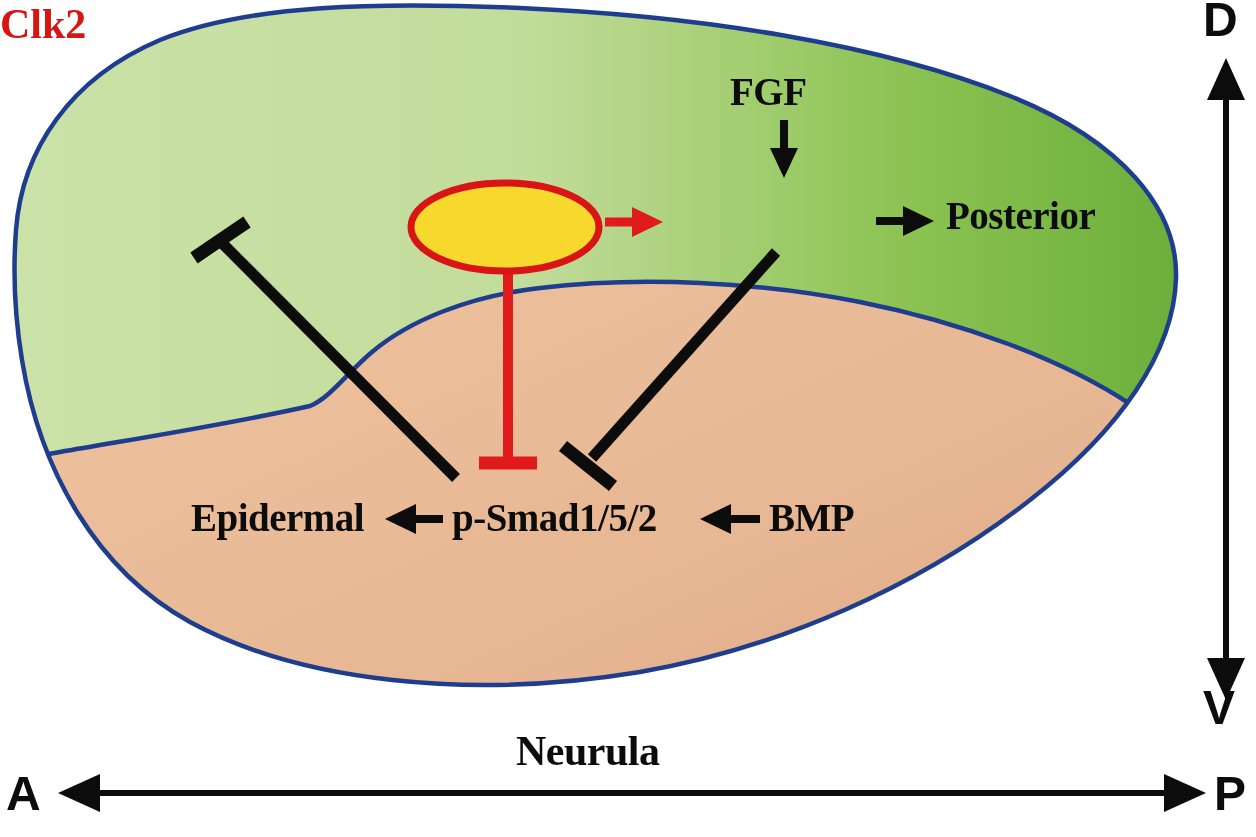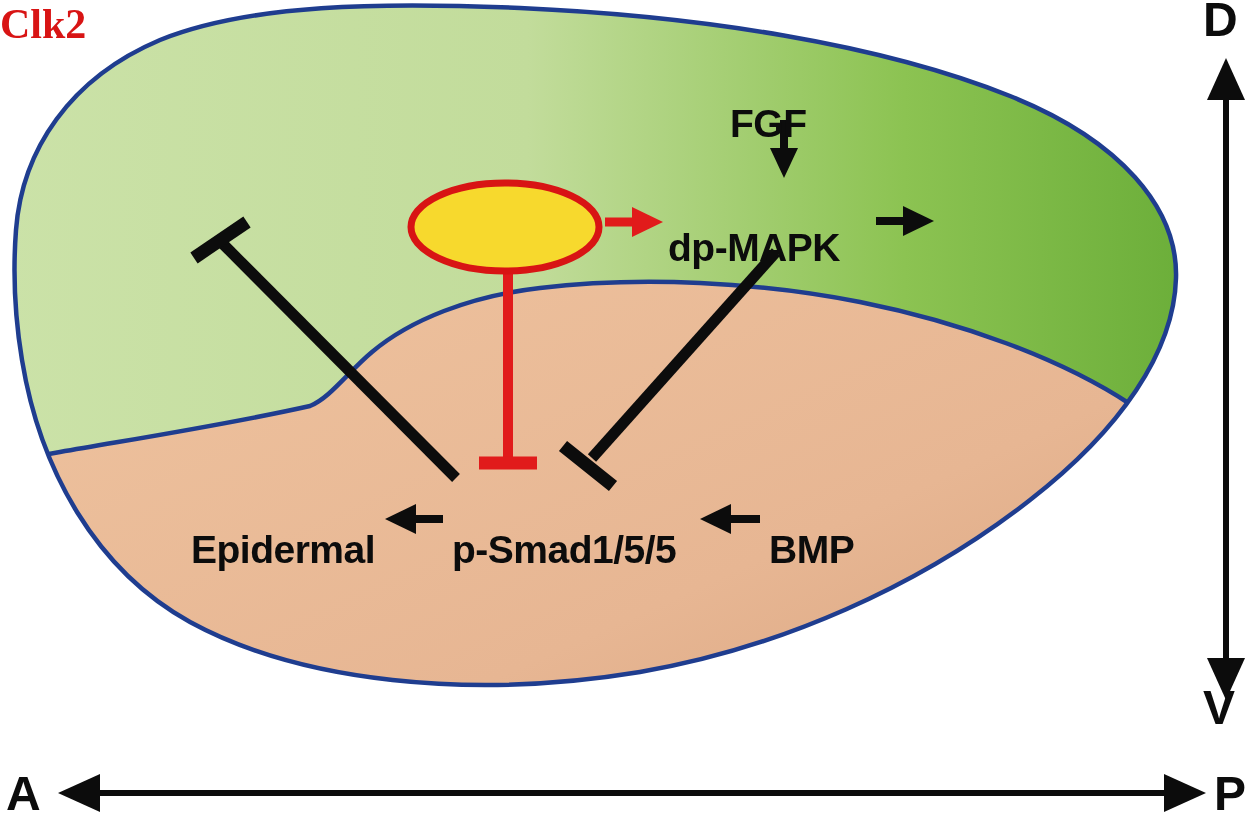--- a/index.html
+++ b/index.html
@@ -20,27 +20,26 @@
   }
   #diagram-svg {
     position: absolute;
     left: 0;
     top: 0;
     width: 1256px;
     height: 837px;
   }
   .lbl {
     position: absolute;
-    font-family: Liberation Sans, sans-serif;
+    font-family: Liberation Serif, serif;
     font-weight: bold;
     color: #0c0c0c;
     white-space: nowrap;
     line-height: 1;
     letter-spacing: -0.5px;
-    margin-top: 32px;
   }
   .lbl-sans {
     font-family: "Liberation Sans", sans-serif;
     font-weight: bold;
     color: #0c0c0c;
     position: absolute;
     white-space: nowrap;
     line-height: 1;
   }
   #label-neural       { left: 62px;  top: 196px; font-size: 39px; }
@@ -177,24 +176,25 @@
 
     <g>
       <line x1="78" y1="793" x2="1186" y2="793" stroke="#0c0c0c" stroke-width="6"></line>
       <polygon points="58,793 100,774 100,812" fill="#0c0c0c"></polygon>
       <polygon points="1206,793 1164,774 1164,812" fill="#0c0c0c"></polygon>
     </g>
   </svg>
 
   <div class="lbl" id="label-fgf">FGF</div>
   <div id="label-clk2">Clk2</div>
-  <div class="lbl" id="label-dpmapk">dp-MAPK</div>
+  <div class="lbl" id="label-posterior">Posterior</div>
   <div class="lbl" id="label-epidermal">Epidermal</div>
-  <div class="lbl" id="label-psmad">p-Smad1/5/5</div>
+  <div class="lbl" id="label-psmad">p-Smad1/5/2</div>
   <div class="lbl" id="label-bmp">BMP</div>
 
+  <div class="lbl" id="label-neurula">Neurula</div>
 
   <div class="lbl-sans" id="label-d">D</div>
   <div class="lbl-sans" id="label-v">V</div>
   <div class="lbl-sans" id="label-a">A</div>
   <div class="lbl-sans" id="label-p">P</div>
 
 </div>
 
 </body></html>

